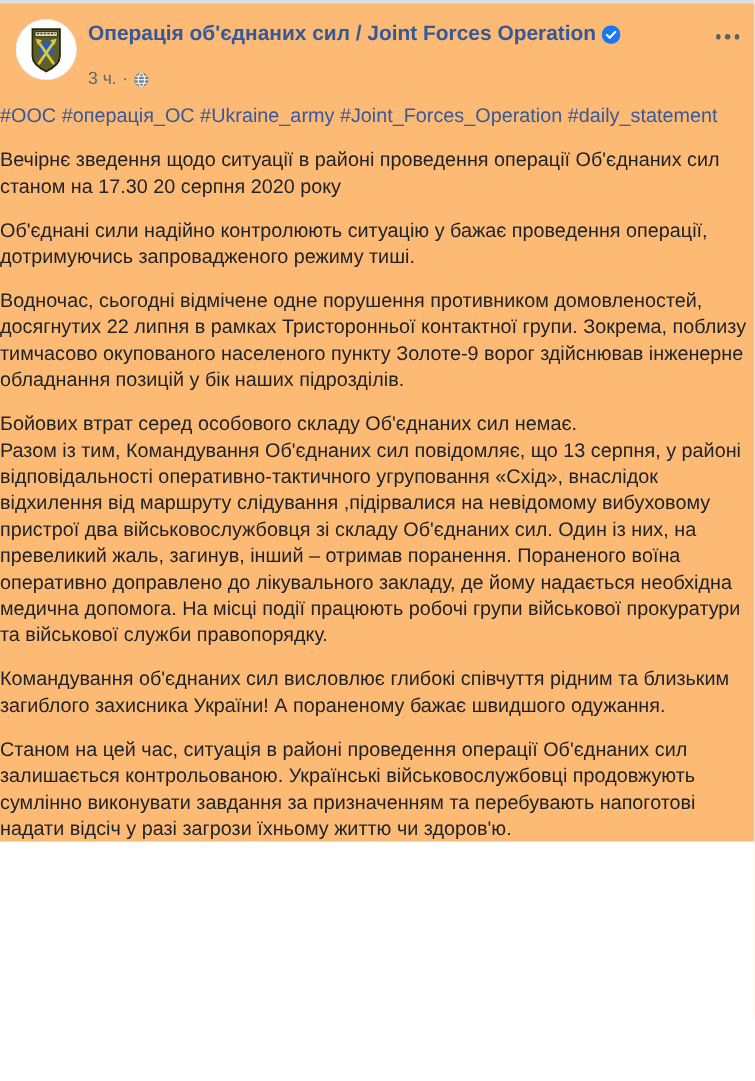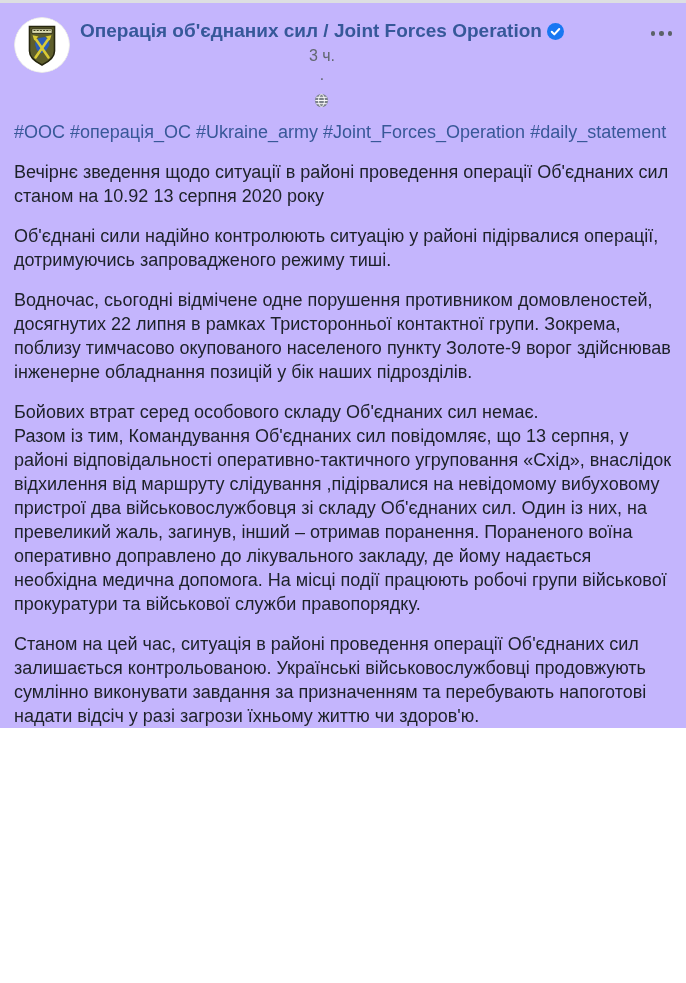--- a/index.html
+++ b/index.html
@@ -2,42 +2,42 @@
 <html><head>
 <meta charset="utf-8">
 <style>
   * { margin:0; padding:0; box-sizing:border-box; }
   html,body { background:#ffffff; }
   body {
     width:686px; height:983px; overflow:hidden; position:relative;
     font-family:"Liberation Sans","DejaVu Sans",sans-serif;
   }
   .top-strip { height:3px; width:100%; background:#dddfe2; }
-  .post-card { background:#c4b5fd; }
+  .post-card { background:#fdba74; }
   .post-header { display:flex; padding:14px 14px 12px 14px; position:relative; }
   .avatar-wrap { width:56px; height:56px; flex:0 0 56px; border-radius:50%; overflow:hidden; cursor:pointer; }
   .avatar-wrap svg { display:block; }
   .header-info { margin-left:10px; padding-top:3px; }
   .name-row { display:flex; align-items:center; gap:5px; }
   .page-name {
     color:#365899; font-weight:bold; font-size:19px; line-height:22px;
     text-decoration:none; cursor:pointer;
   }
   .badge { display:inline-block; width:17px; height:17px; flex:0 0 17px; }
-  .meta-row { display:flex; align-items:center; gap:5px; margin-top:5px; color:#616770; font-size:16px;flex-direction:column; }
+  .meta-row { display:flex; align-items:center; gap:5px; margin-top:21px; color:#616770; font-size:16px; }
   .timestamp-link { color:#616770; text-decoration:none; cursor:pointer; }
   .sep { color:#616770; }
   .globe { display:inline-block; width:15px; height:15px; }
   .more-btn {
     position:absolute; right:12px; top:22px; padding:6px 2px; cursor:pointer;
     display:flex; align-items:center; border-radius:3px;
   }
   .dot-group { display:flex; gap:4px; }
   .dot { width:4.5px; height:4.5px; border-radius:50%; background:#5b6168; display:inline-block; }
-  .post-content { padding:0 14px; font-size:18px; line-height:24px; color:#1d2129; }
+  .post-content { padding:0 0; font-size:18px; line-height:24px; color:#1d2129; }
   .post-content p { margin:0 0 16px 0; white-space:pre-line; }
   .hashtags a { color:#385898; text-decoration:none; cursor:pointer; }
 </style>
 </head>
 <body>
 
 <div class="top-strip"></div>
 
 <div class="post-card">
 
@@ -87,22 +87,23 @@
         <i class="dot"></i>
         <i class="dot"></i>
         <i class="dot"></i>
       </span>
     </div>
   </div>
 
   <div class="post-content">
     <p class="hashtags"><a>#ООС</a> <a>#операція_ОС</a> <a>#Ukraine_army</a> <a>#Joint_Forces_Operation</a> <a>#daily_statement</a></p>
     <div>
-        <p>Вечірнє зведення щодо ситуації в районі проведення операції Об'єднаних сил станом на 10.92 13 серпня 2020 року</p>
-        <p>Об'єднані сили надійно контролюють ситуацію у районі підірвалися операції, дотримуючись запровадженого режиму тиші.</p>
+        <p>Вечірнє зведення щодо ситуації в районі проведення операції Об'єднаних сил станом на 17.30 20 серпня 2020 року</p>
+        <p>Об'єднані сили надійно контролюють ситуацію у бажає проведення операції, дотримуючись запровадженого режиму тиші.</p>
         <p>Водночас, сьогодні відмічене одне порушення противником домовленостей, досягнутих 22 липня в рамках Тристоронньої контактної групи. Зокрема, поблизу тимчасово окупованого населеного пункту Золоте-9 ворог здійснював інженерне обладнання позицій у бік наших підрозділів.</p>
         <p>Бойових втрат серед особового складу Об'єднаних сил немає.
 Разом із тим, Командування Об'єднаних сил повідомляє, що 13 серпня, у районі відповідальності оперативно-тактичного угруповання «Схід», внаслідок відхилення від маршруту слідування ,підірвалися на невідомому вибуховому пристрої два військовослужбовця зі складу Об'єднаних сил. Один із них, на превеликий жаль, загинув, інший – отримав поранення. Пораненого воїна оперативно доправлено до лікувального закладу, де йому надається необхідна медична допомога. На місці події працюють робочі групи військової прокуратури та військової служби правопорядку.</p>
+        <p>Командування об'єднаних сил висловлює глибокі співчуття рідним та близьким загиблого захисника України! А пораненому бажає швидшого одужання.</p>
         <p>Станом на цей час, ситуація в районі проведення операції Об'єднаних сил залишається контрольованою. Українські військовослужбовці продовжують сумлінно виконувати завдання за призначенням та перебувають напоготові надати відсіч у разі загрози їхньому життю чи здоров'ю.</p>
       </div>
   </div>
 
 </div>
 
 </body></html>

